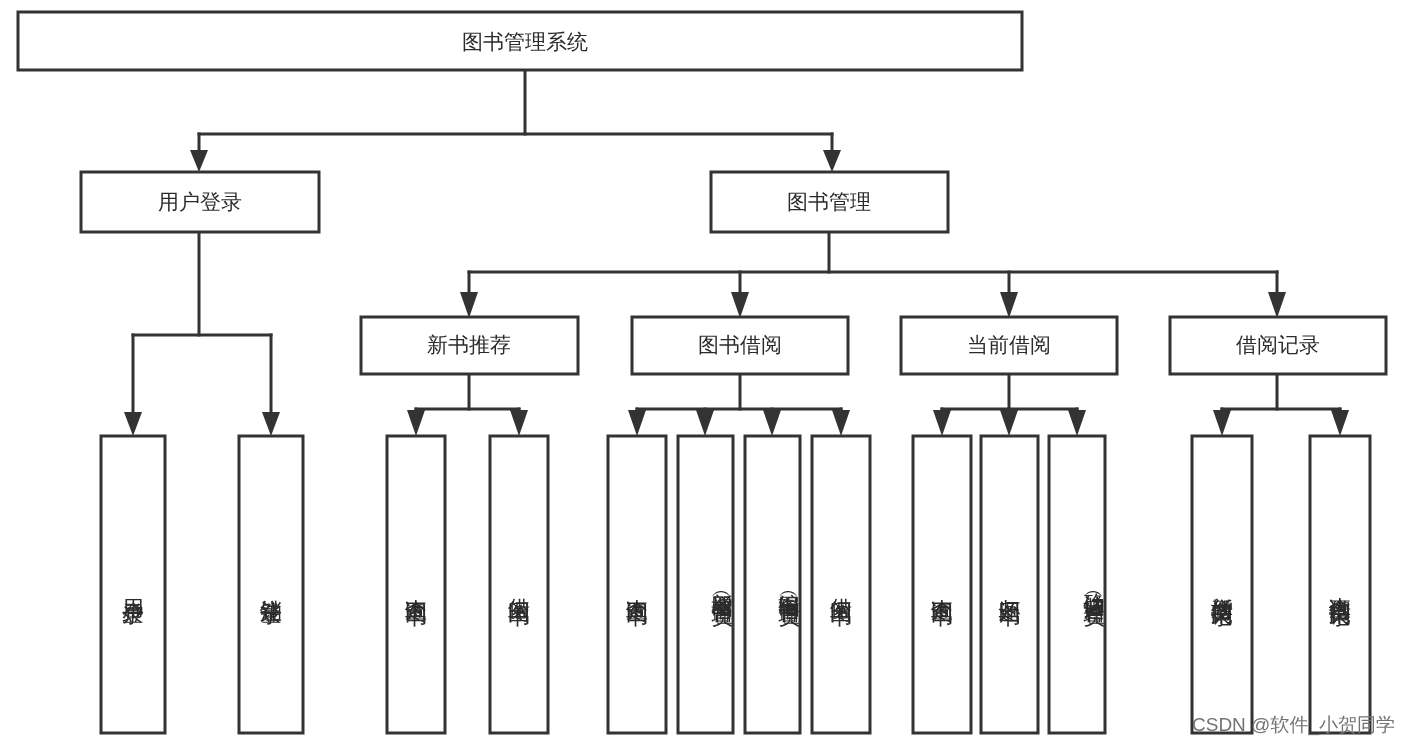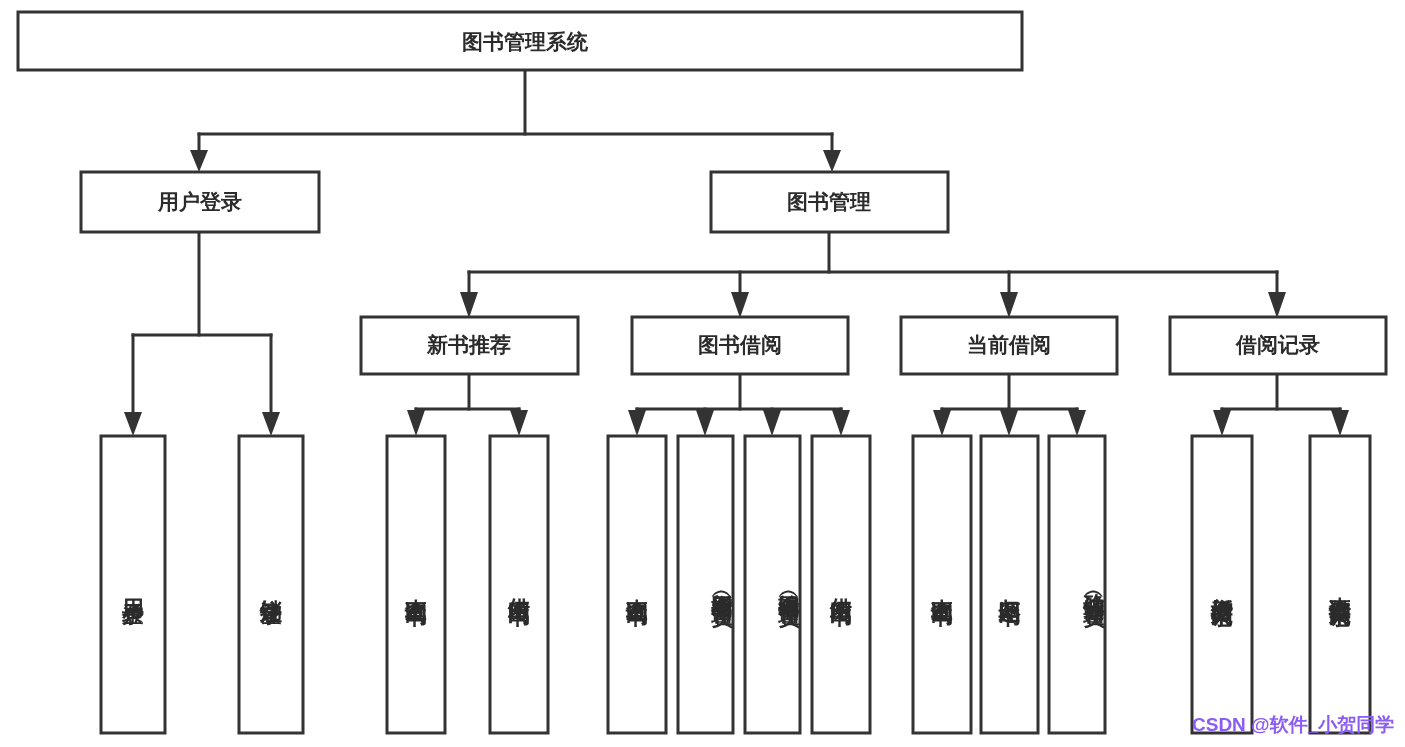--- a/index.html
+++ b/index.html
@@ -7,21 +7,20 @@
     padding: 0;
     background: #ffffff;
   }
   #diagram-root {
     position: relative;
     width: 1405px;
     height: 747px;
     background: #ffffff;
     font-family: "Liberation Sans", "DejaVu Sans", sans-serif;
     overflow: hidden;
-    font-weight: bold;
   }
   svg#tree-svg {
     position: absolute;
     top: 0;
     left: 0;
     width: 1405px;
     height: 747px;
   }
   .node-box {
     fill: #ffffff;
@@ -59,21 +58,21 @@
     display: flex;
     align-items: center;
     justify-content: center;
     pointer-events: none;
     white-space: nowrap;
   }
   .watermark {
     position: absolute;
     font-family: "Liberation Sans", "DejaVu Sans", sans-serif;
     font-size: 19px;
-    color: #8b5cf6;
+    color: #737373;
     white-space: nowrap;
   }
 </style>
 </head>
 <body>
 
 <div id="diagram-root">
 
   <svg id="tree-svg" viewBox="0 0 1405 747" xmlns="http://www.w3.org/2000/svg">
 

